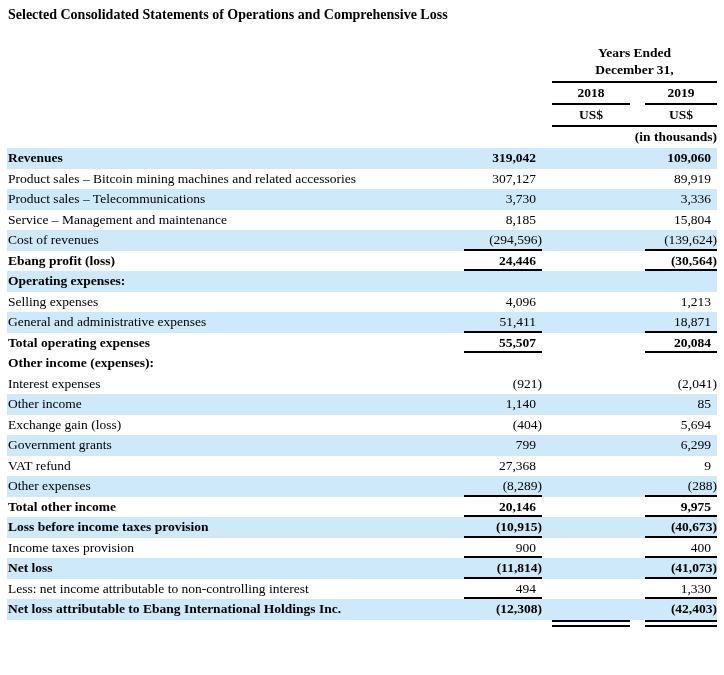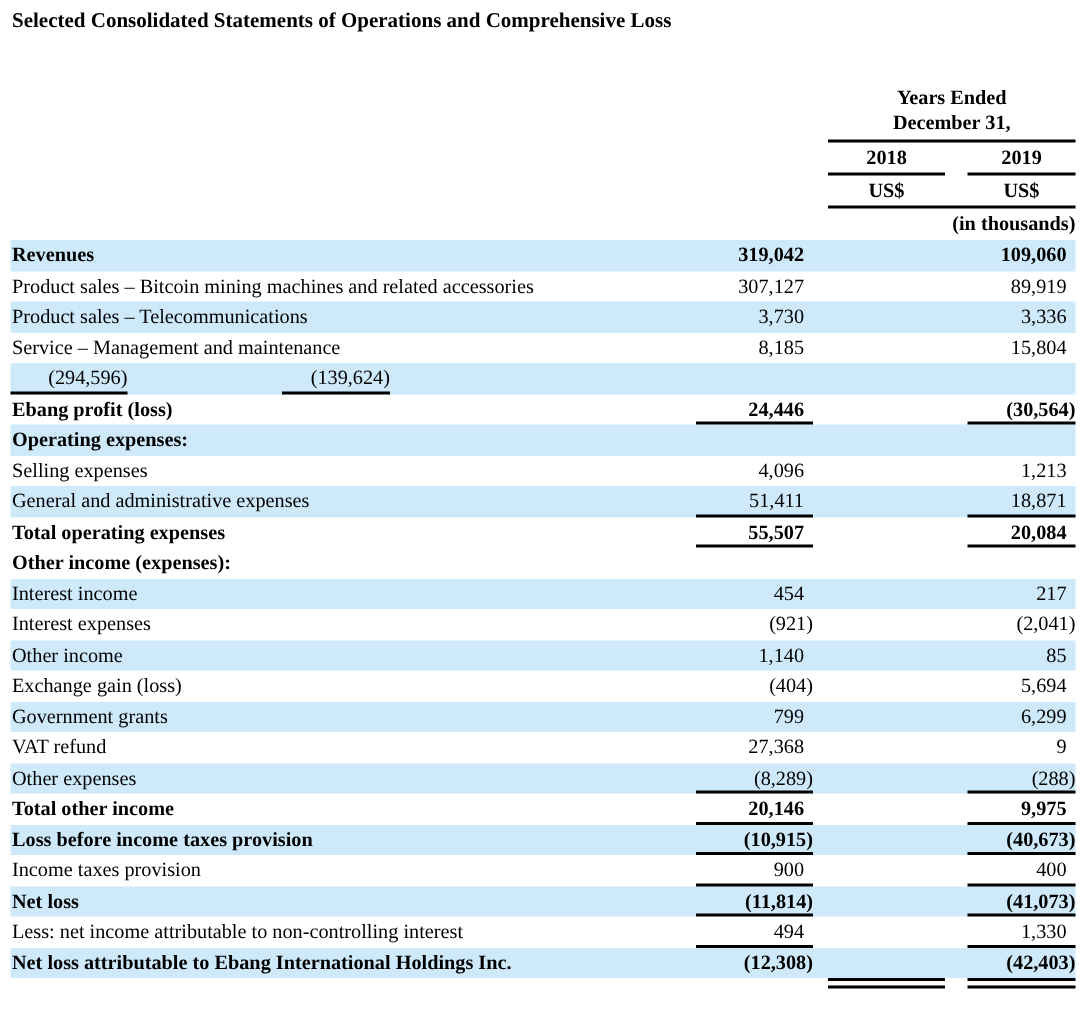--- a/index.html
+++ b/index.html
@@ -18,21 +18,21 @@
     overflow: hidden;
   }
   .title {
     font-size: 14px;
     font-weight: bold;
     line-height: 18px;
     margin: 0 0 0 1px;
     white-space: nowrap;
   }
   .fin-table {
-    margin-top: 28px;
+    margin-top: 16px;
     width: 710px;
     font-size: 13.5px;
   }
   
   .hrow { display: flex; }
   .lblspace { flex: 1 1 auto; }
   .valregion { width: 165px; flex: 0 0 165px; box-sizing: border-box; }
   .span-head {
     text-align: center;
     font-weight: bold;
@@ -158,20 +158,21 @@
           <div class="cell-gap"></div>
           <div class="cell-val v2"><span class="val-text pos">3,336</span></div>
         </div>
         <div class="row">
           <div class="cell-label">Service – Management and maintenance</div>
           <div class="cell-val"><span class="val-text pos">8,185</span></div>
           <div class="cell-gap"></div>
           <div class="cell-val v2"><span class="val-text pos">15,804</span></div>
         </div>
         <div class="row shaded">
+          <div class="cell-label">Cost of revenues</div>
           <div class="cell-val rule-single"><span class="val-text">(294,596)</span></div>
           <div class="cell-gap"></div>
           <div class="cell-val v2 rule-single"><span class="val-text">(139,624)</span></div>
         </div>
         <div class="row bold">
           <div class="cell-label">Ebang profit (loss)</div>
           <div class="cell-val rule-single"><span class="val-text pos">24,446</span></div>
           <div class="cell-gap"></div>
           <div class="cell-val v2 rule-single"><span class="val-text">(30,564)</span></div>
         </div>
@@ -197,26 +198,20 @@
           <div class="cell-label">Total operating expenses</div>
           <div class="cell-val rule-single"><span class="val-text pos">55,507</span></div>
           <div class="cell-gap"></div>
           <div class="cell-val v2 rule-single"><span class="val-text pos">20,084</span></div>
         </div>
         <div class="row bold">
           <div class="cell-label">Other income (expenses):</div>
           <div class="cell-val"></div>
           <div class="cell-gap"></div>
           <div class="cell-val v2"></div>
-        </div>
-        <div class="row shaded">
-          <div class="cell-label">Interest income</div>
-          <div class="cell-val"><span class="val-text pos">454</span></div>
-          <div class="cell-gap"></div>
-          <div class="cell-val v2"><span class="val-text pos">217</span></div>
         </div>
         <div class="row">
           <div class="cell-label">Interest expenses</div>
           <div class="cell-val"><span class="val-text">(921)</span></div>
           <div class="cell-gap"></div>
           <div class="cell-val v2"><span class="val-text">(2,041)</span></div>
         </div>
         <div class="row shaded">
           <div class="cell-label">Other income</div>
           <div class="cell-val"><span class="val-text pos">1,140</span></div>

